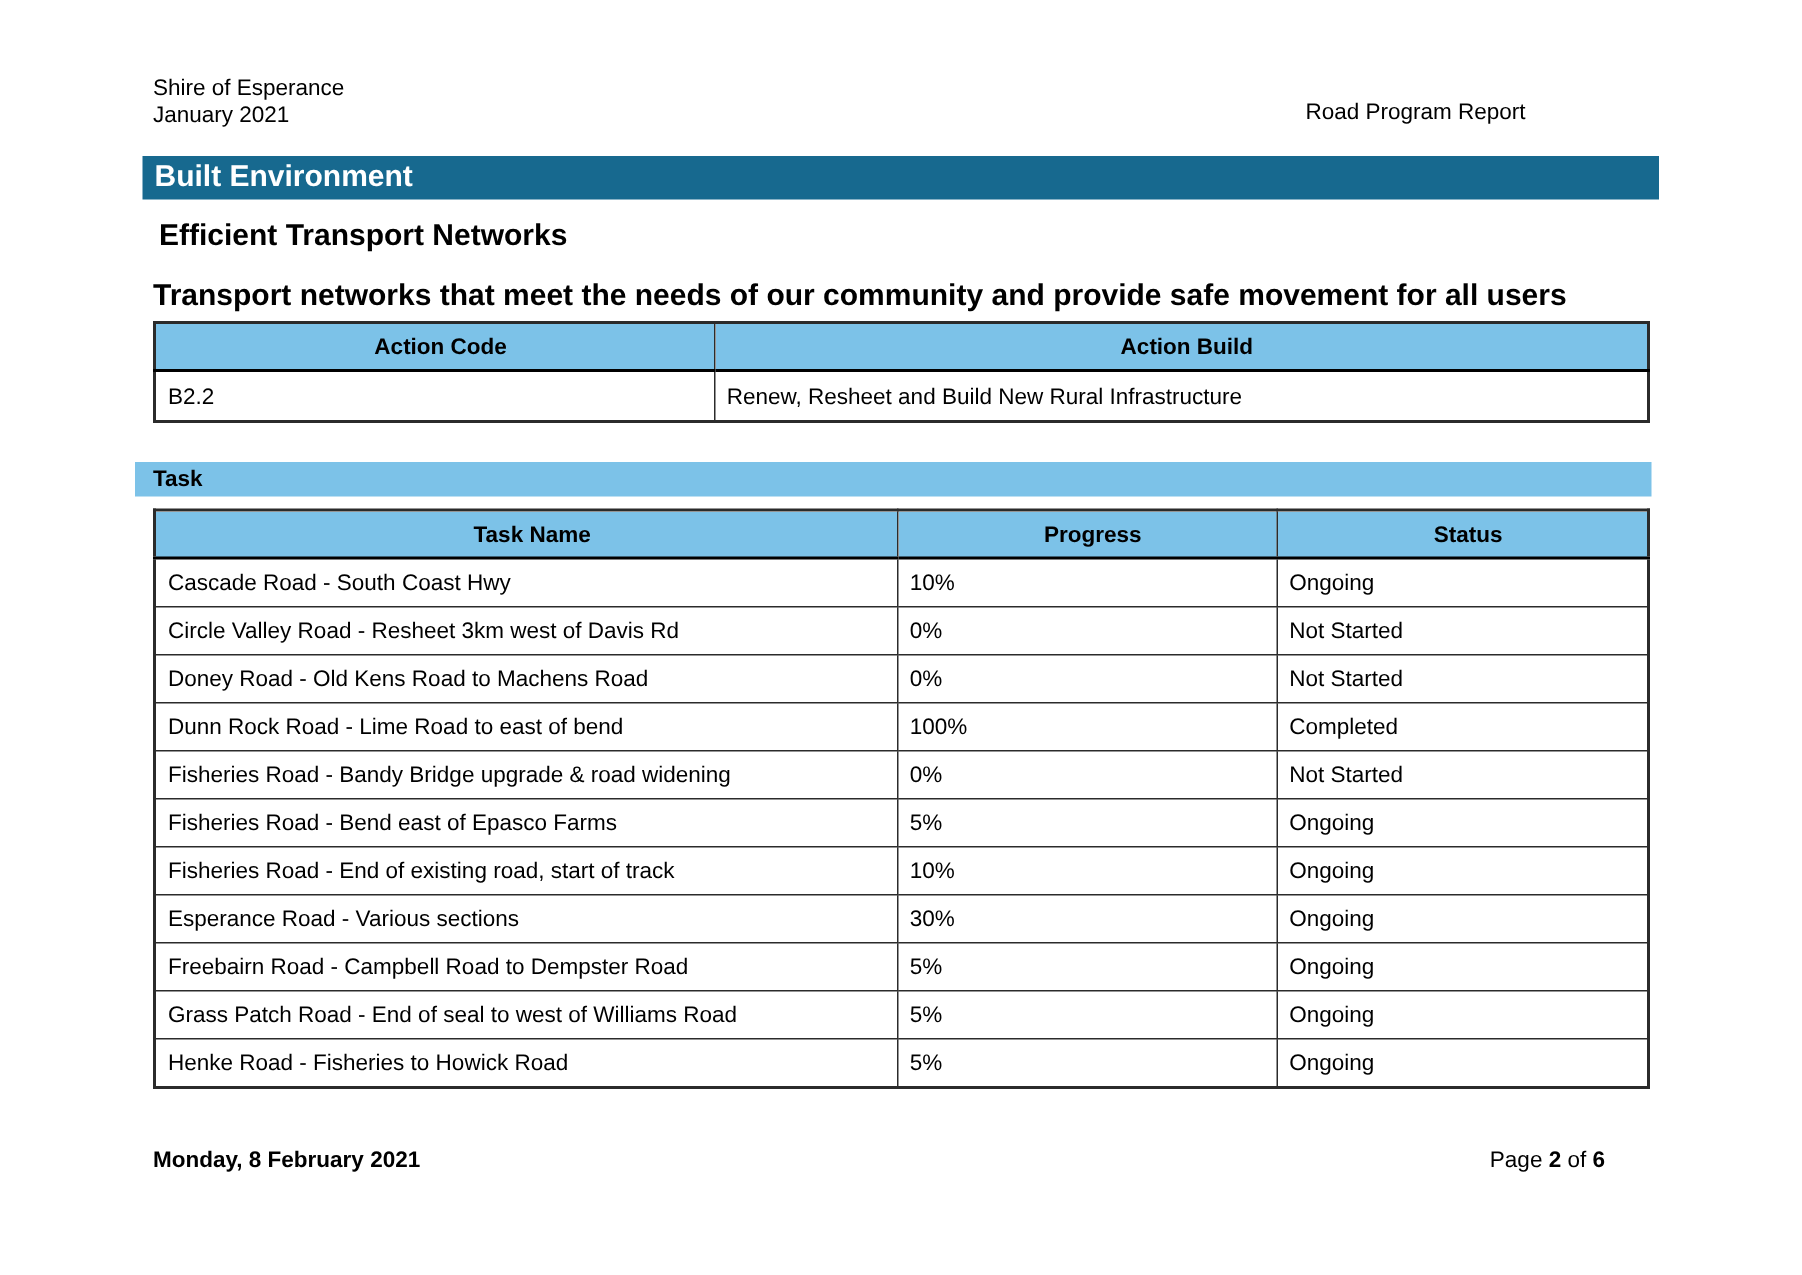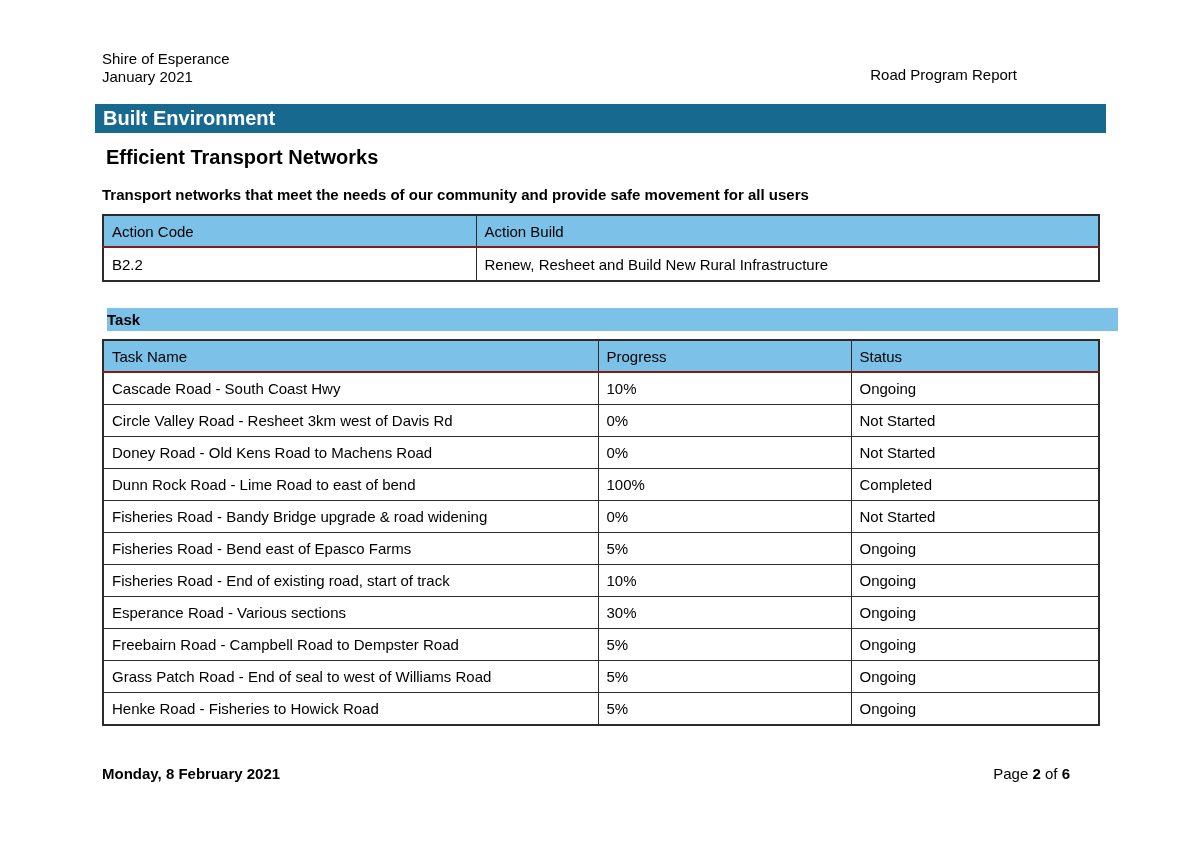--- a/index.html
+++ b/index.html
@@ -14,48 +14,49 @@
   .hdr-left { position:absolute; left:102px; top:50px; font-size:15px; font-weight:normal; line-height:18px; }
   .hdr-right { position:absolute; right:184px; top:50px; font-size:15px; font-weight:normal; line-height:18px; text-align:right;margin-top:16px; }
 
   .banner-built {
     position:absolute; left:95px; top:104px; width:1011px; height:29px;
     background:var(--teal, #17698F);
     font-size:20px; font-weight:bold; color:#ffffff;
     line-height:29px; padding-left:8px; box-sizing:border-box;
   }
   .section-heading { position:absolute; left:86px; top:146px; font-size:20px; font-weight:bold;margin-left:20px; }
-  .section-subtitle { position:absolute; left:102px; top:186px; font-size:15px; font-weight:bold; }
+  .section-subtitle { position:absolute; left:102px; top:186px; font-size:20px; font-weight:bold; }
 
   table { border-collapse:collapse; table-layout:fixed; }
   .action-table { position:absolute; left:102px; top:214px; width:996px; border:2px solid #2b2b2b; }
   .task-table   { position:absolute; left:102px; top:339px; width:996px; border:2px solid #2b2b2b; }
 
   th, td {
     border:1px solid #2b2b2b;
     font-size:15px;
     padding:0 0 0 8px;
     text-align:left;
     vertical-align:middle;
     overflow:hidden; white-space:nowrap;
   }
   th {
     background:var(--lightblue, #7CC2E8);
-    font-weight:normal;
+    font-weight:bold;
     height:30px;
-    border-bottom:2px solid #7f1d1d;
+    border-bottom:2px solid #000000;
+    text-align:center;
   }
   .action-table td { height:32px; }
   .task-table td { height:31px;margin-top:34px; }
 
   .task-banner {
-    position:absolute; left:107px; top:308px; width:1011px; height:23px;
+    position:absolute; left:90px; top:308px; width:1011px; height:23px;
     background:var(--lightblue, #7CC2E8);
     font-size:15px; font-weight:bold; color:#000;
-    line-height:23px; padding-left:0; box-sizing:border-box;
+    line-height:23px; padding-left:12px; box-sizing:border-box;
   }
 
   .ftr-left { position:absolute; left:102px; top:765px; font-size:15px; font-weight:bold; }
   .ftr-right { position:absolute; right:131px; top:765px; font-size:15px; text-align:right; }
   .ftr-right .num { font-weight:bold; }
 </style>
 </head>
 <body>
 
 <div class="page">

